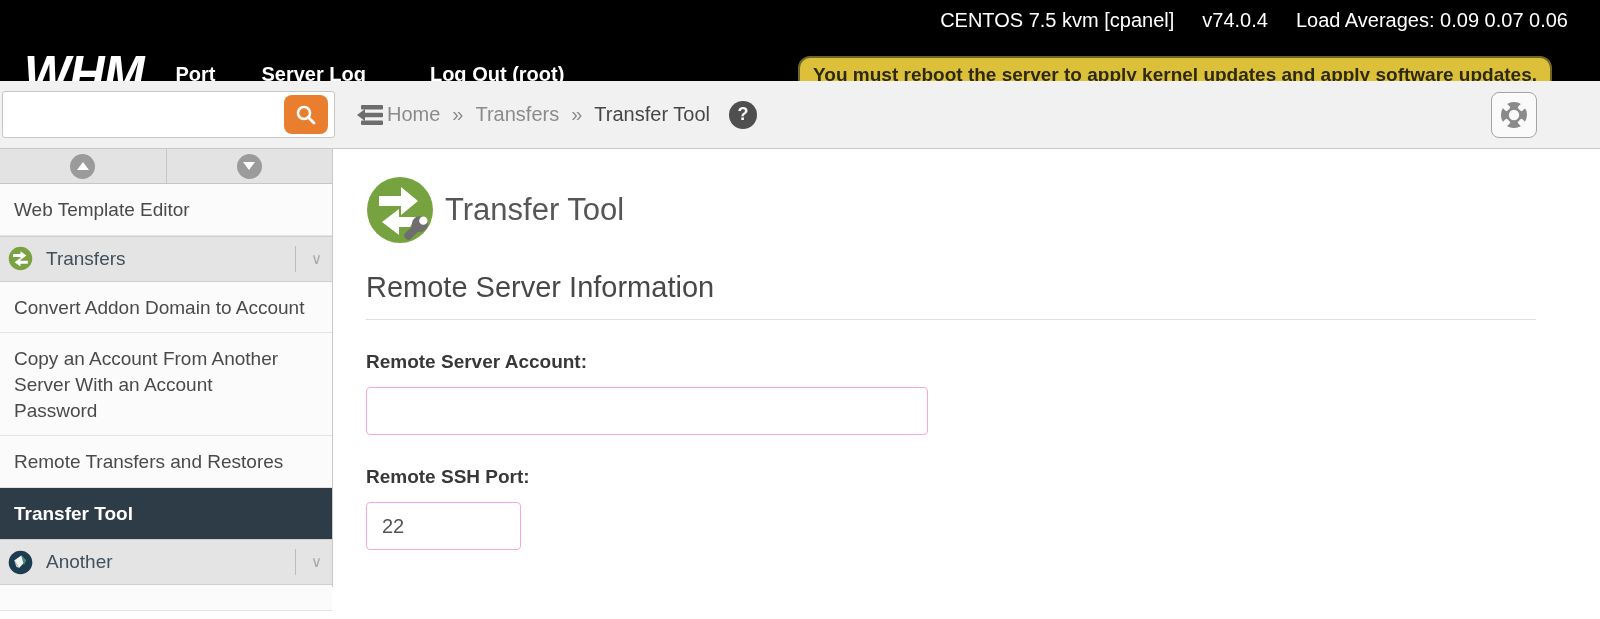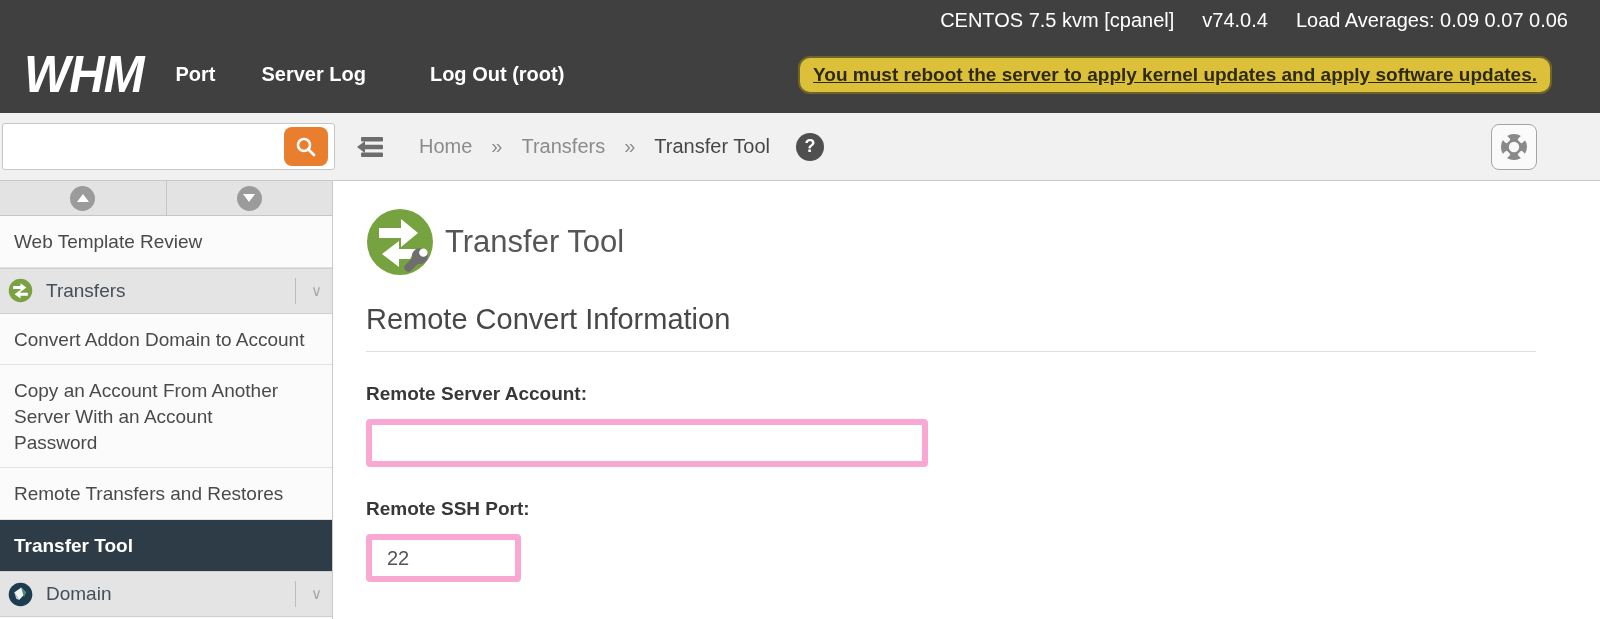--- a/index.html
+++ b/index.html
@@ -1,20 +1,20 @@
 <!DOCTYPE html>
 <html><head>
 <meta charset="utf-8">
 <style>
   * { margin:0; padding:0; box-sizing:border-box; }
   html,body { width:1600px; height:619px; overflow:hidden; background:#fff;
               font-family:"Liberation Sans", sans-serif; }
 
   
-  .topbar { position:relative; height:113px; background:#404040; color:#fff; }
+  .topbar { position:relative; height:81px; background:#000000; color:#fff; }
   .status { position:absolute; top:9px; right:32px; display:flex; gap:28px;
             font-size:20px; color:#fff; }
   .brandrow { position:absolute; left:24px; top:50px; display:flex; align-items:center; }
   .logo { font-size:49px; font-weight:800; font-style:italic; letter-spacing:-1px;
           line-height:1; transform:scaleY(1.04); margin-right:32px; cursor:pointer; }
   .navlink { font-size:20px; font-weight:600; color:#fff; margin-right:46px;
              cursor:pointer; white-space:nowrap; }
   .banner { position:absolute; top:56px; right:48px; background:#ddc03a;
             border:2px solid #6f6526; border-radius:12px; padding:6px 13px; cursor:pointer; }
   .banner span { color:#2e2a10; font-size:19px; font-weight:600; text-decoration:underline; white-space:nowrap; }
@@ -22,21 +22,21 @@
   
   .toolbar { position:relative; height:68px; background:#f1f1f1;
              border-bottom:1px solid #c9c9c9; display:flex; align-items:center; }
   .searchwrap { position:relative; width:333px; height:47px; margin-left:2px; flex:none; }
   .searchwrap input { width:100%; height:100%; border:1px solid #c6c6c6; border-radius:3px;
             padding:0 56px 0 12px; font-size:18px; background:#fff; font-family:inherit; outline:none; }
   .searchbtn { position:absolute; right:7px; top:4px; width:44px; height:39px;
             background:#e87e2e; border:none; border-radius:8px; cursor:pointer;
             display:flex; align-items:center; justify-content:center; }
   .collapse { margin-left:12px; cursor:pointer; display:flex; align-items:center; }
-  .crumbs { margin-left:32px; display:flex; align-items:center; gap:19px;
+  .crumbs { margin-left:0; display:flex; align-items:center; gap:12px;
             font-size:20px; color:#8b8b8b; }
   .crumb { cursor:pointer; }
   .crumb.current { color:#474747; cursor:default; }
   .sep { color:#8b8b8b; }
   .helpicon { width:28px; height:28px; border-radius:50%; background:#4f4f4f; color:#fff;
             font-size:18px; font-weight:700; display:flex; align-items:center;
             justify-content:center; margin-left:7px; cursor:pointer; }
   .supportbtn { position:absolute; right:63px; top:11px; width:46px; height:46px;
             border:1px solid #a5a5a5; border-radius:8px; background:#fafafa; cursor:pointer;
             display:flex; align-items:center; justify-content:center; }
@@ -67,21 +67,21 @@
             align-items:center; padding-left:15px; border-left:1px solid #bdbdbd;
             color:#a8a8a8; font-size:15px; }
 
   
   .main { flex:1; background:#fff; padding:27px 64px 0 33px; }
   .titlerow { display:flex; align-items:center; gap:11px; }
   .titlerow h1 { font-size:31px; font-weight:400; color:#565656; }
   h2.section { font-size:29px; font-weight:400; color:#484848; margin-top:27px;
             padding-bottom:15px; border-bottom:1px solid #e0e0e0; }
   .f-label { font-size:19px; font-weight:700; color:#383838; margin-top:31px; }
-  .txt { display:block; border:6px solid #f9a8d4; border-radius:4px; height:48px;
+  .txt { display:block; border:1px solid #f9a8d4; border-radius:4px; height:48px;
             font-size:20px; color:#555; padding:0 15px; margin-top:14px;
             font-family:inherit; outline:none; background:#fff; }
   .addr { width:562px; }
   .port { width:155px; }
 </style>
 </head>
 <body>
 
 <div class="topbar">
   <div class="status">
@@ -159,21 +159,21 @@
           </span>
       </div>
       <div class="scrollcell">
         <span class="circlebtn">
             <span class="tri-down"></span>
           </span>
       </div>
     </div>
 
     <div class="side-item">
-      <span>Web Template Review</span>
+      <span>Web Template Editor</span>
     </div>
 
     <div class="side-group">
       <span style="display:flex;">
         <svg width="25" height="25" viewBox="0 0 68 68">
           <circle cx="34" cy="34" r="32" fill="#7aa142"></circle>
           <polygon points="14,22 34,22 34,14 50,26 34,38 34,30 14,30" fill="#fff"></polygon>
           <polygon points="54,40 34,40 34,32 18,44 34,56 34,48 54,48" fill="#fff"></polygon>
         </svg>
       </span>
@@ -196,21 +196,21 @@
 
     <div class="side-group">
       <span style="display:flex;">
         <svg width="25" height="25" viewBox="0 0 36 36">
           <circle cx="18" cy="18" r="17" fill="#1e3c50"></circle>
           <polygon points="9,15 19,8 26,15 16,26" fill="#f2f2ee"></polygon>
           <polygon points="19,8 26,15 23,22" fill="#3e8e76"></polygon>
           <polygon points="9,15 16,26 12,24" fill="#cfd6d2"></polygon>
         </svg>
       </span>
-      <span class="glabel">Domain</span>
+      <span class="glabel">Another</span>
       <span class="chevron">∨</span>
     </div>
 
     <div class="side-item">
       
     </div>
   </div>
 
   <div class="main">
     <div class="titlerow">
@@ -222,21 +222,21 @@
           <g transform="translate(51,51) rotate(45)">
             <rect x="-4" y="-2" width="8" height="18" rx="3.5" fill="#6e6e6e"></rect>
             <circle cx="0" cy="-4" r="8" fill="#6e6e6e"></circle>
             <circle cx="0" cy="-9" r="4.2" fill="#fff"></circle>
           </g>
         </svg>
       </span>
       <h1>Transfer Tool</h1>
     </div>
 
-    <h2 class="section">Remote Convert Information</h2>
+    <h2 class="section">Remote Server Information</h2>
 
     <div class="f-label">Remote Server Account:</div>
     <input class="txt addr" type="text" value="" style="">
 
     <div class="f-label">Remote SSH Port:</div>
     <input class="txt port" type="text" value="22" style="">
   </div>
 </div>
 
 </body></html>

